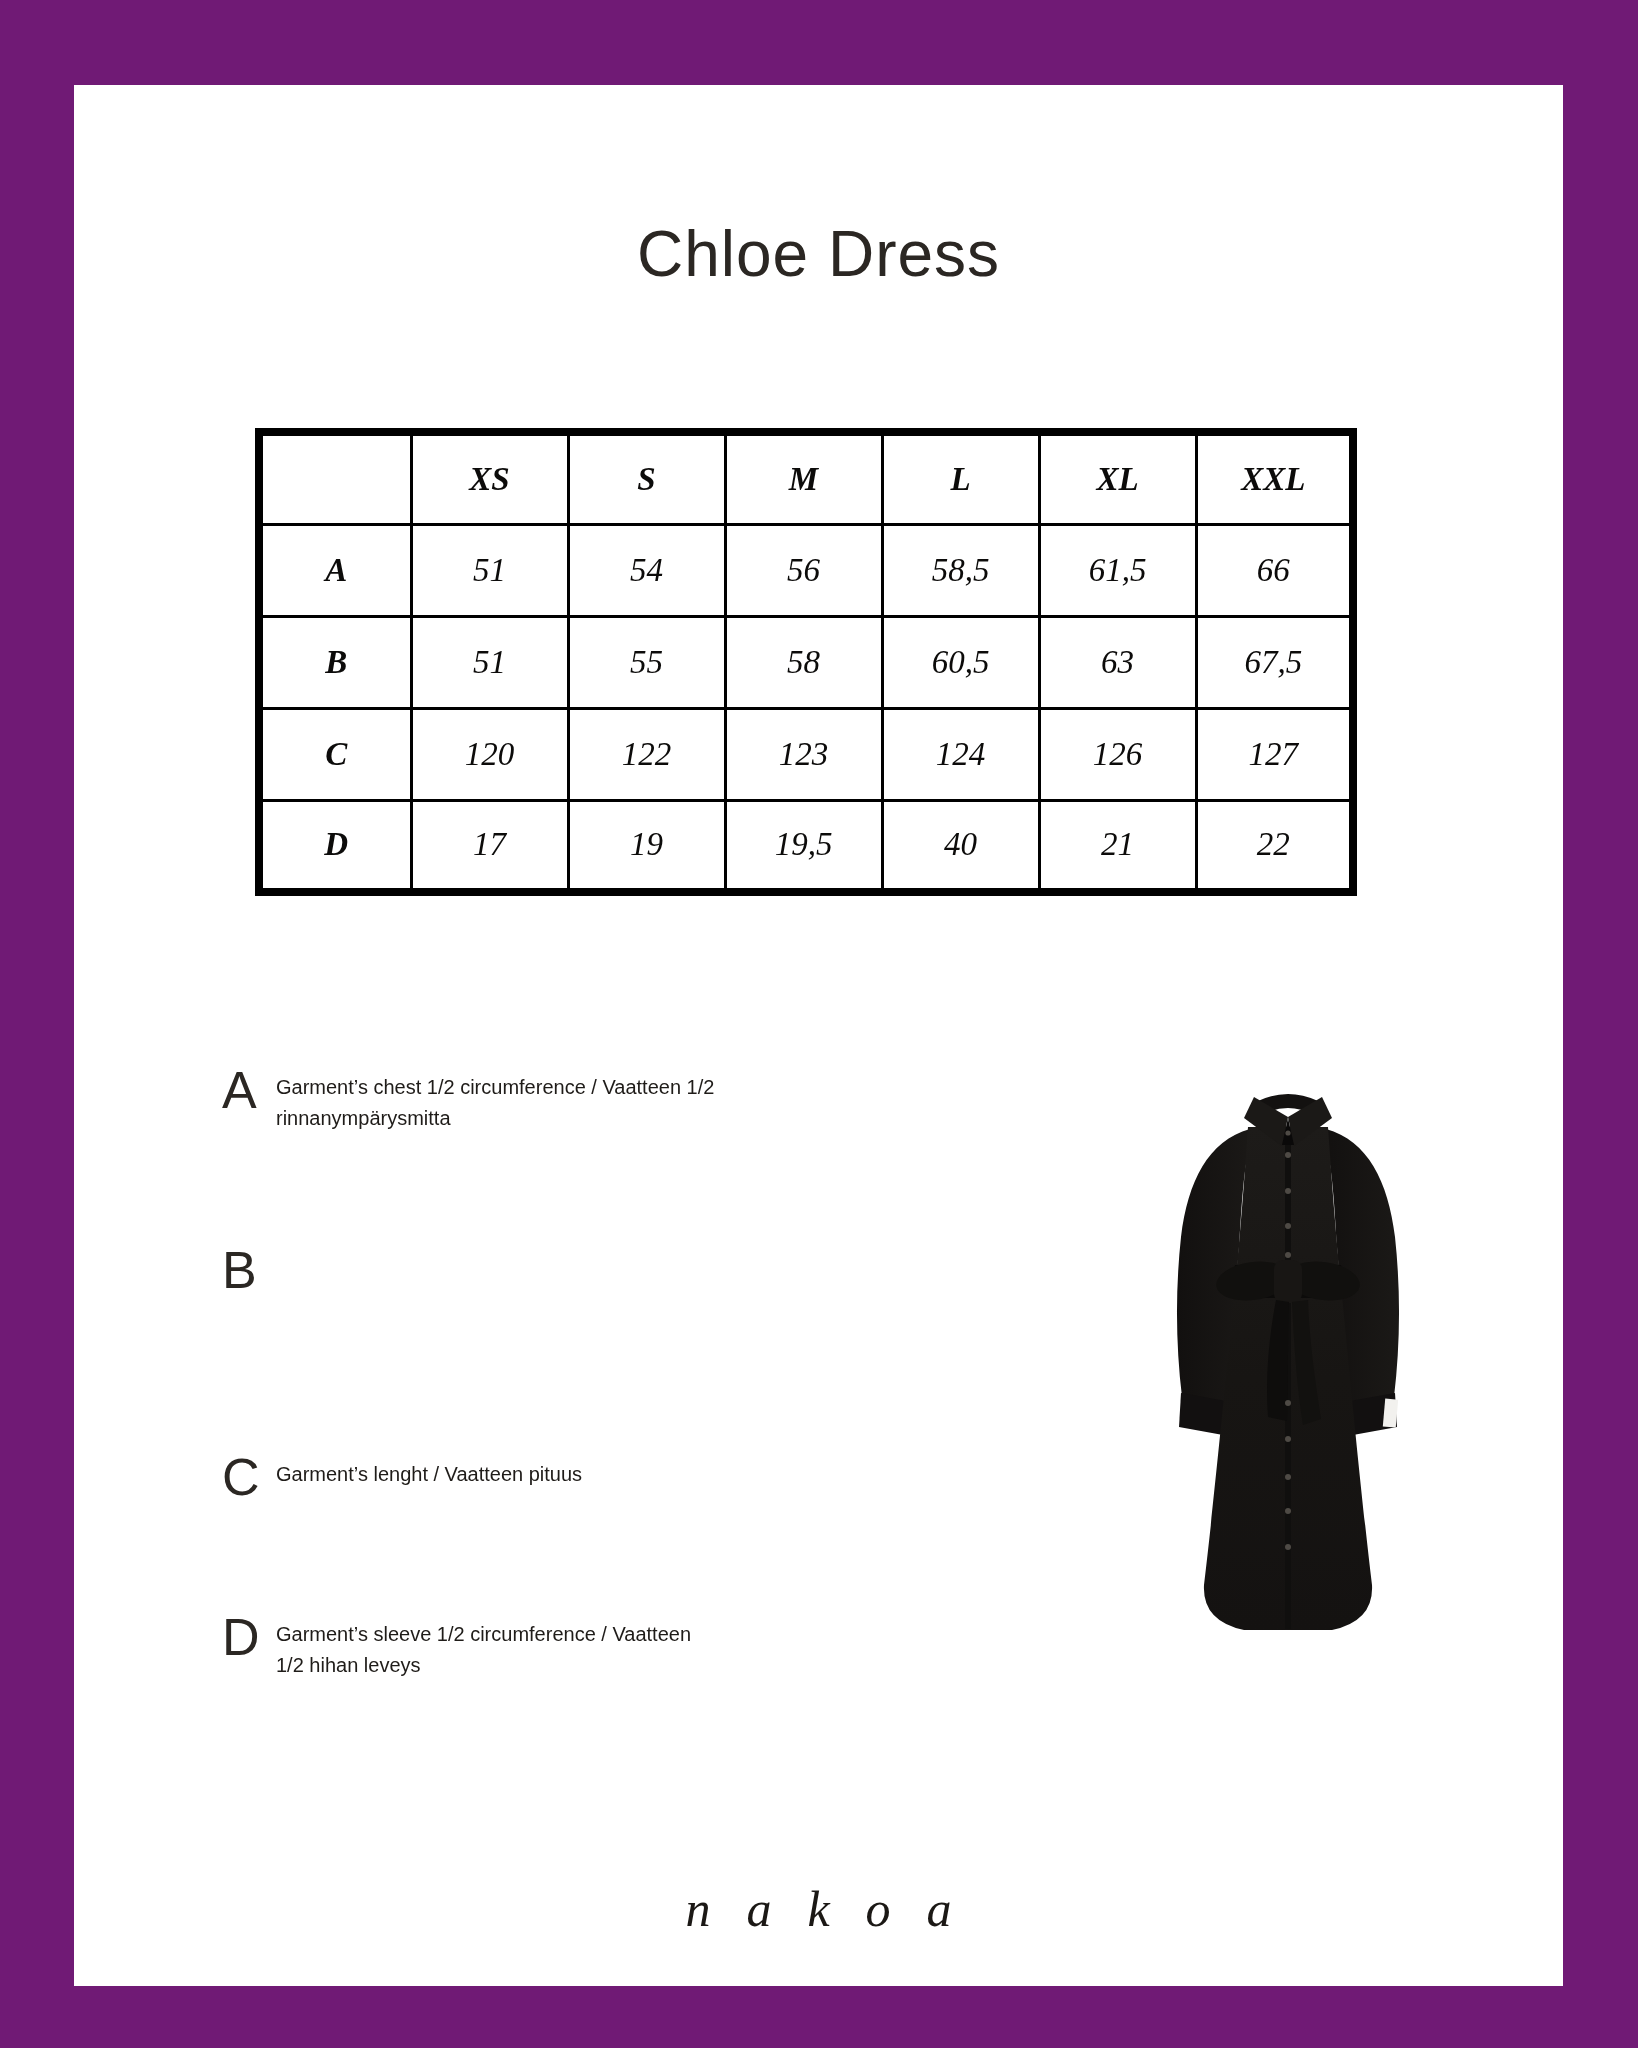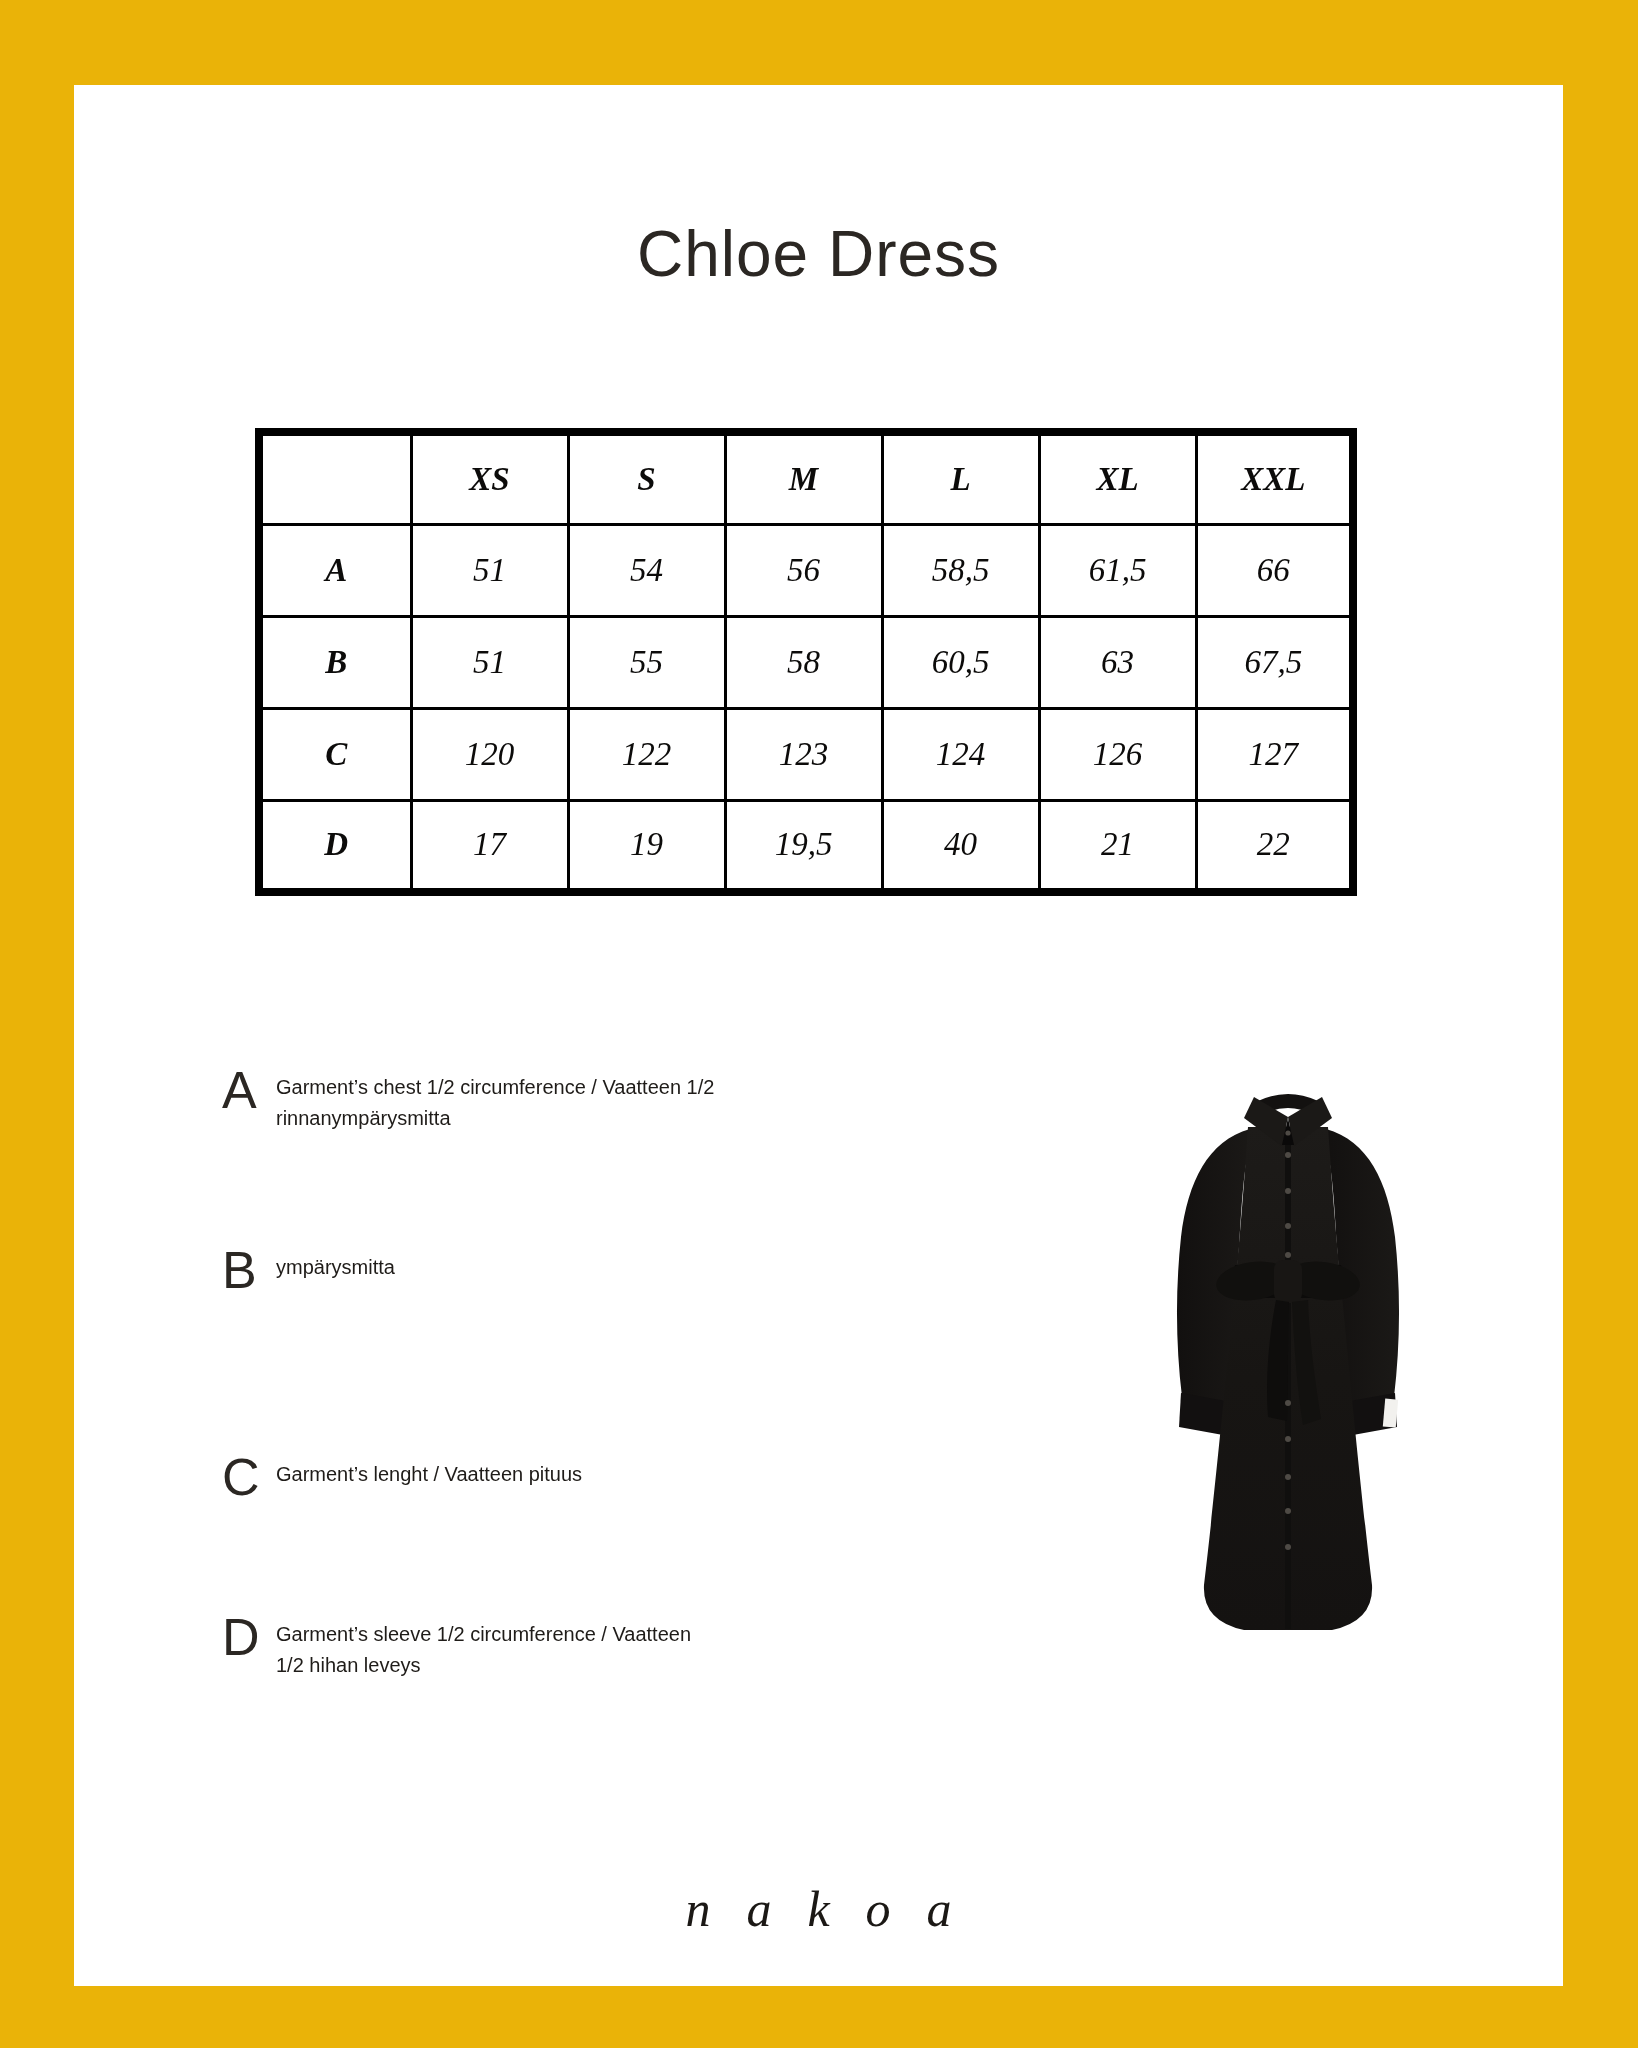--- a/index.html
+++ b/index.html
@@ -1,18 +1,18 @@
 <!DOCTYPE html>
 <html><head>
 <meta charset="utf-8">
 <style>
   * { margin:0; padding:0; box-sizing:border-box; }
   html,body { width:1638px; height:2048px; }
   body { background:#cac0b2; font-family:"Liberation Sans", sans-serif; overflow:hidden; }
-  .canvas { position:relative; width:1638px; height:2048px; background:#eab308; }
+  .canvas { position:relative; width:1638px; height:2048px; background:#701a75; }
   .page { position:absolute; left:74px; top:85px; width:1489px; height:1901px; background:#ffffff; }
 
   .title {
     position:absolute; top:132px; left:0; width:100%;
     text-align:center; font-weight:400; font-size:64px; letter-spacing:1px;
     color:#2b2723; font-family:"Liberation Sans", sans-serif;
   }
 
   .table-wrap { position:absolute; left:181px; top:343px; }
   table.size-table { border-collapse:collapse; border:8px solid #000000; background:#fff;font-style:italic; }
@@ -111,21 +111,20 @@
       <div class="legend-letter">A</div>
       <div class="legend-text">
         <div>Garment’s chest 1/2 circumference / Vaatteen 1/2</div>
         <div>rinnanympärysmitta</div>
       </div>
     </div>
 
     <div class="legend-item pos-b">
       <div class="legend-letter">B</div>
       <div class="legend-text">
-        <div>ympärysmitta</div>
       </div>
     </div>
 
     <div class="legend-item pos-c">
       <div class="legend-letter">C</div>
       <div class="legend-text">
         <div>Garment’s lenght / Vaatteen pituus</div>
         <div></div>
       </div>
     </div>

